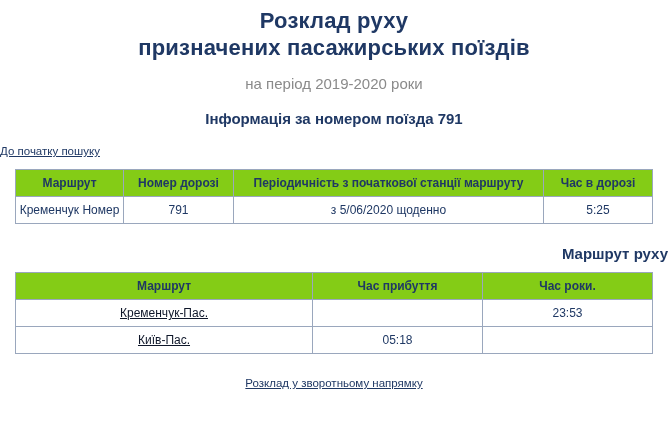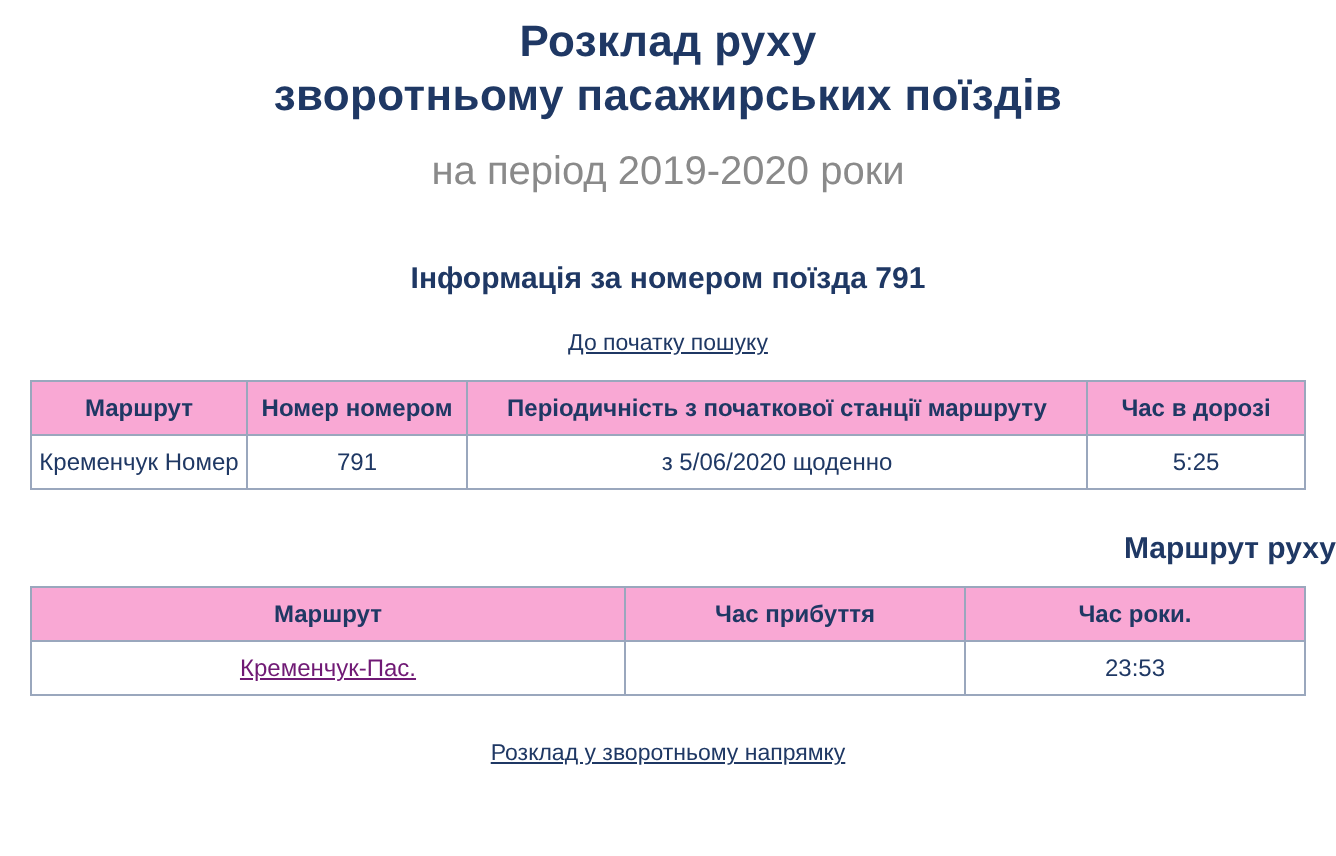--- a/index.html
+++ b/index.html
@@ -26,34 +26,34 @@
   }
   .title-line {
     font-size: 22px;
     font-weight: bold;
     color: #1f3864;
     line-height: 27px;
     letter-spacing: 0.2px;
   }
   .subtitle {
     text-align: center;
-    font-size: 20px;
+    font-size: 15px;
     color: #8a8a8a;
     margin-top: 14px;
     font-weight: normal;
   }
   .section-heading {
     text-align: center;
     font-size: 15px;
     font-weight: bold;
     color: #1f3864;
-    margin-top: 33px;
+    margin-top: 18px;
   }
   .top-link-row {
-    text-align: center;
+    text-align: left;
     padding-right: 0;
     margin-top: 14px;
   }
   a.link {
     color: #1f3864;
     font-size: 11.5px;
     text-decoration: underline;
     cursor: pointer;
   }
   table.grid {
@@ -65,78 +65,78 @@
   table.grid th, table.grid td {
     border: 1px solid #9aa7bd;
     font-size: 12px;
     color: #1f3864;
     text-align: center;
     padding: 4px 2px;
     height: 18px;
   }
   table.grid th {
     font-weight: bold;
-    background: #f9a8d4;
+    background: #84cc16;
   }
   table.grid td {
     font-weight: normal;
   }
   .route-heading {
     text-align: right;
     font-size: 15px;
     font-weight: bold;
     color: #1f3864;
     margin-top: 21px;
   }
   .bottom-link-row {
     text-align: center;
     margin-top: 19px;
   }
   .cell-link {
-    color: #701a75;
+    color: #0f172a;
     text-decoration: underline;
     cursor: pointer;
     font-size: 12px;
   }
   .t1 col.c1 { width: 108px; }
   .t1 col.c2 { width: 110px; }
   .t1 col.c3 { width: 310px; }
   .t1 col.c4 { width: 109px; }
   .t2 col.d1 { width: 297px; }
   .t2 col.d2 { width: 170px; }
   .t2 col.d3 { width: 170px; }
 </style>
 </head>
 <body>
 
 <div class="page">
 
   <div class="title-block">
     <div class="title-line">Розклад руху</div>
-    <div class="title-line">зворотньому пасажирських поїздів</div>
+    <div class="title-line">призначених пасажирських поїздів</div>
     <div class="subtitle">на період 2019-2020 роки</div>
   </div>
 
   <div class="section-heading">Інформація за номером поїзда 791</div>
 
   <div class="top-link-row">
     <a class="link" href="#">До початку пошуку</a>
   </div>
 
   <table class="grid t1">
     <colgroup>
         <col class="c1">
         <col class="c2">
         <col class="c3">
         <col class="c4">
       </colgroup>
     <thead>
       <tr>
         <th>Маршрут</th>
-        <th>Номер номером</th>
+        <th>Номер дорозі</th>
         <th>Періодичність з початкової станції маршруту</th>
         <th>Час в дорозі</th>
       </tr>
     </thead>
     <tbody>
       <tr>
         <td>Кременчук Номер</td>
         <td>791</td>
         <td>з 5/06/2020 щоденно</td>
         <td>5:25</td>
@@ -158,20 +158,25 @@
         <th>Час прибуття</th>
         <th>Час роки.</th>
       </tr>
     </thead>
     <tbody>
       <tr>
         <td><a class="cell-link" href="#">Кременчук-Пас.</a></td>
         <td></td>
         <td>23:53</td>
       </tr>
+      <tr>
+        <td><a class="cell-link" href="#">Київ-Пас.</a></td>
+        <td>05:18</td>
+        <td></td>
+      </tr>
     </tbody>
   </table>
 
   <div class="bottom-link-row">
     <a class="link" href="#">Розклад у зворотньому напрямку</a>
   </div>
 
 </div>
 
 </body></html>

